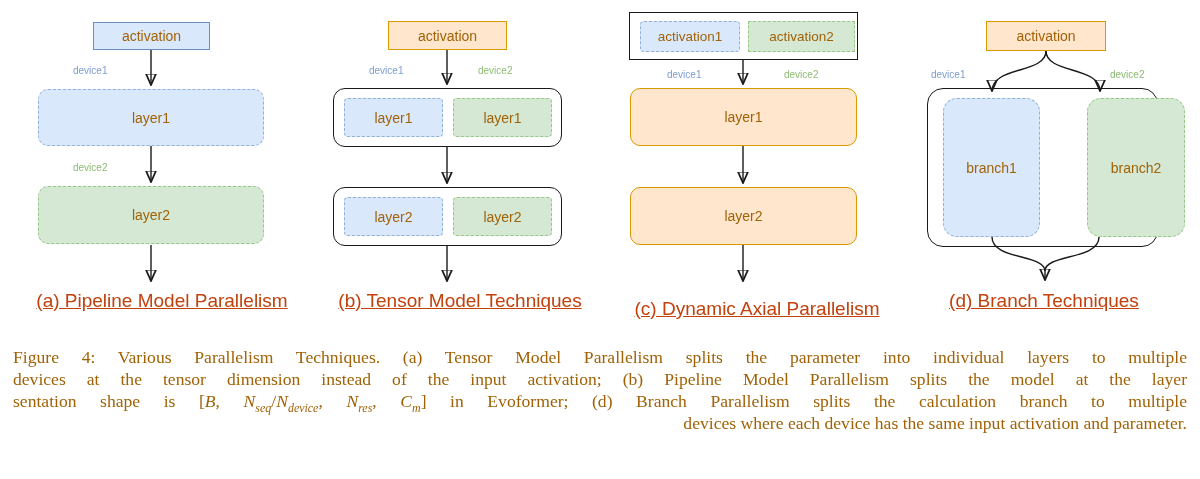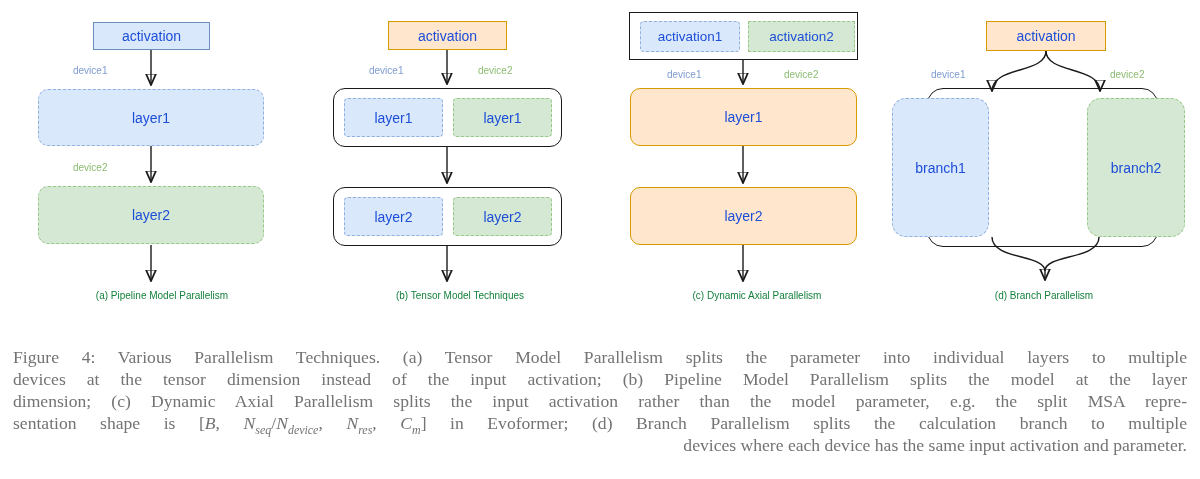--- a/index.html
+++ b/index.html
@@ -6,38 +6,38 @@
     --blue-fill:#dae8fc; --blue-stroke:#6c8ebf; --blue-dash:#8fafdc; --blue-text:#7d9cd0;
     --green-fill:#d5e8d4; --green-dash:#97c785; --green-text:#8cbc72;
     --orange-fill:#ffe6cc; --orange-stroke:#d79b00;
     --line-black:#1a1a1a;
   }
   html,body{margin:0;padding:0;background:#ffffff;}
   .figure{position:relative;width:1200px;height:479px;background:#fff;overflow:hidden;
           font-family:"Liberation Sans",sans-serif;}
   .diagram{position:absolute;left:0;top:0;width:1200px;height:335px;}
   .node{position:absolute;display:flex;align-items:center;justify-content:center;
-        box-sizing:border-box;font-size:14px;color:#1d4ed8;}
+        box-sizing:border-box;font-size:14px;color:#a16207;}
   .act-blue{background:var(--blue-fill);border:1.5px solid var(--blue-stroke);}
   .act-orange{background:var(--orange-fill);border:1.5px solid var(--orange-stroke);}
   .blue-dashed{background:var(--blue-fill);border:1.6px dashed var(--blue-dash);border-radius:10px;text-align:center;}
   .green-dashed{background:var(--green-fill);border:1.6px dashed var(--green-dash);border-radius:10px;}
   .orange-solid{background:var(--orange-fill);border:1.5px solid var(--orange-stroke);border-radius:10px;}
   .container-black{position:absolute;box-sizing:border-box;background:#fff;
         border:1.5px solid var(--line-black);}
   .rounded12{border-radius:12px;}
   .rounded16{border-radius:16px;}
   .device{position:absolute;font-size:10px;}
   .device.blue{color:var(--blue-text);}
   .device.green{color:var(--green-text);}
-  .subcap{position:absolute;top:290px;width:300px;text-align:center;font-size:10px;color:#15803d;}
+  .subcap{position:absolute;top:290px;width:300px;text-align:center;font-size:19px;color:#c2410c;text-decoration:underline;}
   .arrows{position:absolute;left:0;top:0;pointer-events:none;}
   .arrows path{fill:none;stroke:var(--line-black);stroke-width:1.4;}
   .caption{position:absolute;left:13px;top:346px;width:1174px;
-           font-family:"Liberation Serif",serif;font-size:17.6px;line-height:22px;color:#737373;}
+           font-family:"Liberation Serif",serif;font-size:17.6px;line-height:22px;color:#a16207;}
   .caption .jline{text-align:justify;text-align-last:justify;text-justify:inter-word;}
   .caption .lline{text-align:right;}
   .caption .it{font-style:italic;}
   .caption sub{font-size:68%;font-style:italic;line-height:0;}
 </style>
 </head>
 <body>
 
 <div class="figure">
   <div class="diagram">
@@ -84,35 +84,35 @@
         <span>activation2</span>
       </div>
     <span class="device blue" style="left:667px;top:69px;">device1</span>
     <span class="device green" style="left:784px;top:69px;">device2</span>
     <div class="node orange-solid" style="left:630px;top:88px;width:227px;height:58px;">
         <span>layer1</span>
       </div>
     <div class="node orange-solid" style="left:630px;top:187px;width:227px;height:58px;">
         <span>layer2</span>
       </div>
-    <div class="subcap" style="left:607px;">(c) Dynamic Axial Parallelism</div>
+    <div class="subcap" style="left:607px;margin-top:8px;">(c) Dynamic Axial Parallelism</div>
 
     <div class="node act-orange" style="left:986px;top:21px;width:120px;height:30px;">
         <span>activation</span>
       </div>
     <span class="device blue" style="left:931px;top:69px;">device1</span>
     <span class="device green" style="left:1110px;top:69px;">device2</span>
     <div class="container-black rounded16" style="left:927px;top:88px;width:231px;height:159px;"></div>
-    <div class="node blue-dashed" style="left:892px;top:98px;width:97px;height:139px;border-radius:14px;">
+    <div class="node blue-dashed" style="left:943px;top:98px;width:97px;height:139px;border-radius:14px;">
         <span>branch1</span>
       </div>
     <div class="node green-dashed" style="left:1050px;top:98px;width:98px;height:139px;border-radius:14px;margin-left:37px;">
         <span>branch2</span>
       </div>
-    <div class="subcap" style="left:894px;">(d) Branch Parallelism</div>
+    <div class="subcap" style="left:894px;">(d) Branch Techniques</div>
 
     <svg class="arrows" width="1200" height="335" viewBox="0 0 1200 335">
       <defs>
         <marker id="ah" viewBox="0 0 10 10" refX="9" refY="5" markerWidth="9" markerHeight="9" orient="auto-start-reverse">
           <path d="M0,1 L9,5 L0,9 Z" fill="#1a1a1a" stroke="none"></path>
         </marker>
       </defs>
       <path d="M151,50 L151,85" marker-end="url(#ah)"></path>
       <path d="M151,146 L151,182" marker-end="url(#ah)"></path>
       <path d="M151,245 L151,281" marker-end="url(#ah)"></path>
@@ -129,17 +129,16 @@
       <path d="M1046,51 C1046,74 1100,66 1100,91" marker-end="url(#ah)"></path>
       <path d="M992,237 C992,260 1045,254 1045,271"></path>
       <path d="M1099,237 C1099,260 1045,254 1045,271"></path>
       <path d="M1045,269 L1045,280" marker-end="url(#ah)"></path>
     </svg>
   </div>
 
   <div class="caption">
     <div class="jline"><span>Figure 4: Various Parallelism Techniques. (a) Tensor Model Parallelism splits the parameter into individual layers to multiple</span></div>
     <div class="jline"><span>devices at the tensor dimension instead of the input activation; (b) Pipeline Model Parallelism splits the model at the layer</span></div>
-    <div class="jline"><span>dimension; (c) Dynamic Axial Parallelism splits the input activation rather than the model parameter, e.g. the split MSA repre-</span></div>
     <div class="jline"><span>sentation shape is [</span><span class="it">B</span><span>, </span><span class="it">N</span><sub class="it">seq</sub><span>/</span><span class="it">N</span><sub class="it">device</sub><span>, </span><span class="it">N</span><sub class="it">res</sub><span>, </span><span class="it">C</span><sub class="it">m</sub><span>] in Evoformer; (d) Branch Parallelism splits the calculation branch to multiple</span></div>
     <div class="lline"><span>devices where each device has the same input activation and parameter.</span></div>
   </div>
 </div>
 
 </body></html>

